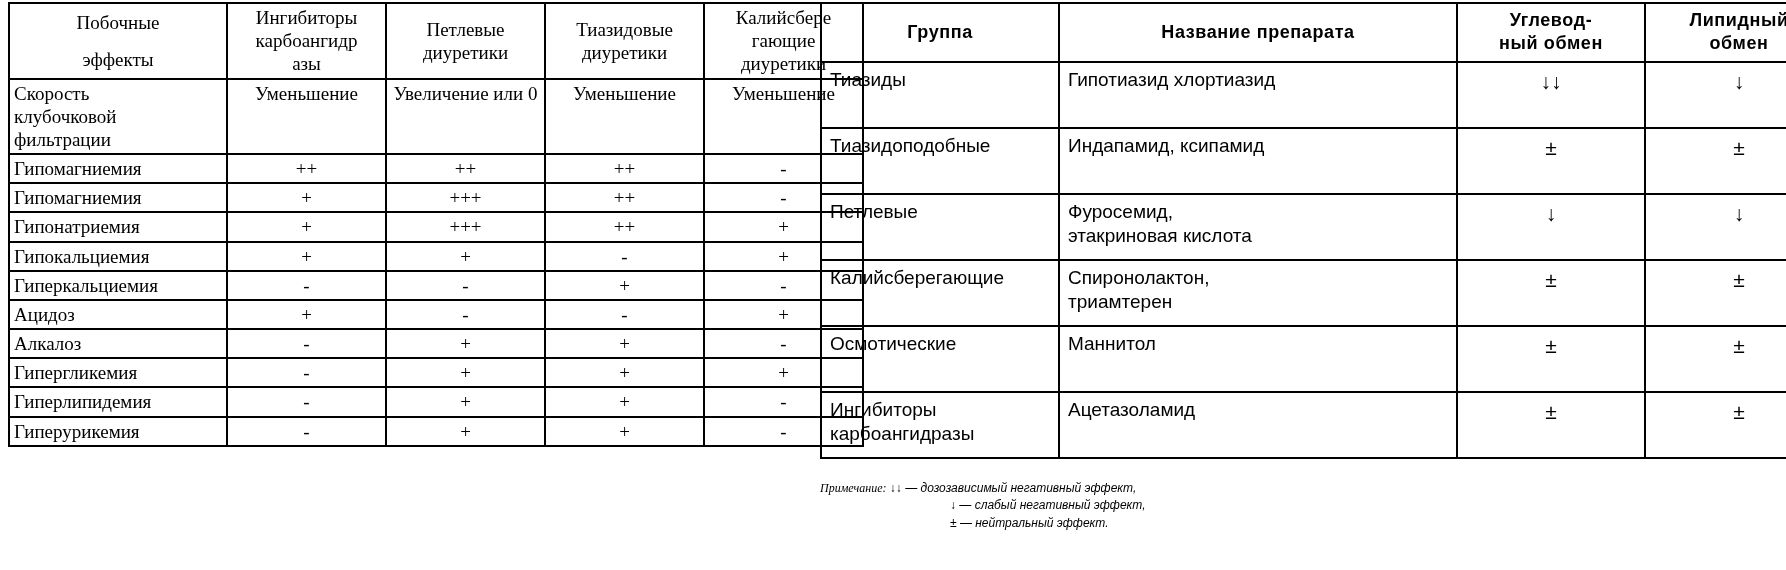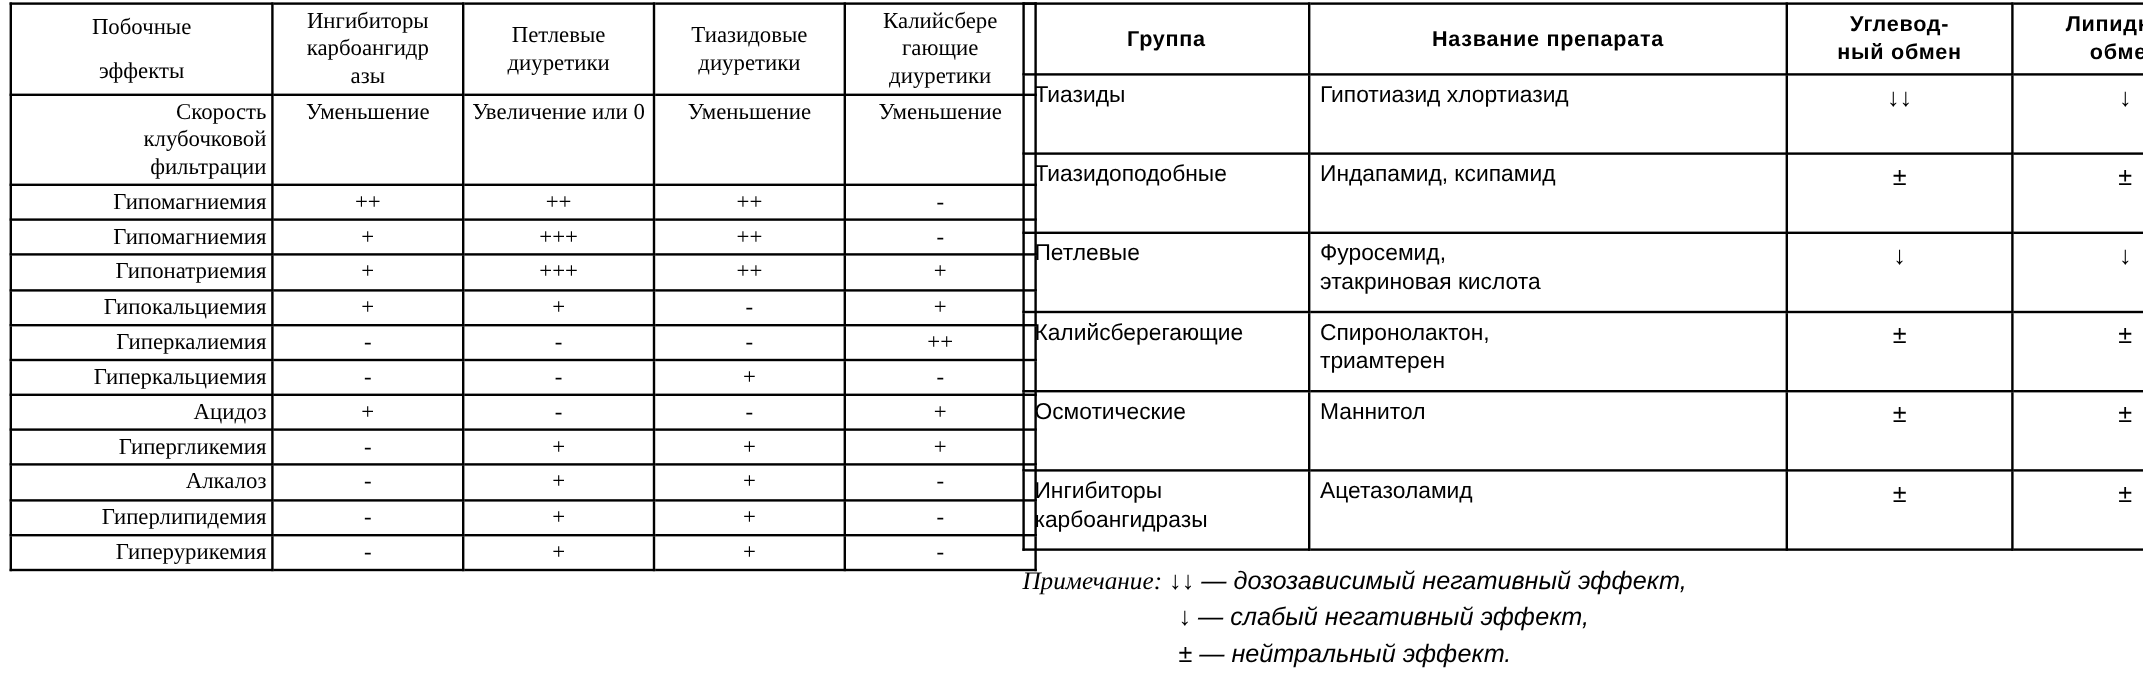--- a/index.html
+++ b/index.html
@@ -14,21 +14,20 @@
     color: #000000;
     position: relative;
     overflow: hidden;
   }
   .page {
     display: flex;
     flex-direction: row;
     align-items: flex-start;
     width: 1786px;
     height: 570px;
-    gap: 32px;
   }
 
   
   .left-wrap {
     width: 820px;
     padding-left: 8px;
     padding-top: 2px;
     box-sizing: border-box;
   }
   table.tbl-left {
@@ -45,21 +44,21 @@
     line-height: 1.22;
   }
   table.tbl-left th {
     font-weight: normal;
     text-align: center;
     vertical-align: middle;
   }
   .lh-0 { width: 208px; }
   .lh-1, .lh-2, .lh-3, .lh-4 { width: 149px; }
   td.rowhead {
-    text-align: right;
+    text-align: left;
     padding-left: 5px;
   }
   td.cellv {
     text-align: center;
     border-radius: 32px;
   }
   td.multiline {
     line-height: 1.28;
   }
   .hdr-big {
@@ -103,24 +102,24 @@
     font-size: 21px;
     vertical-align: middle;
   }
   td.rname, td.rdrug {
     text-align: left;
   }
   .cellpad-tall {
     height: 54px;
   }
   .note {
-    margin-top: 10px;
+    margin-top: 21px;
     font-family: "Liberation Sans", sans-serif;
     font-style: italic;
-    font-size: 21px;
+    font-size: 12px;
     line-height: 1.45;
   }
   .note-line {
     display: block;
     white-space: pre;
   }
   .note-line.indent {
     padding-left: 130px;
   }
   .note-lead {
@@ -191,53 +190,46 @@
             <td class="cellv">+</td>
           </tr>
           <tr>
             <td class="rowhead">Гипокальциемия</td>
             <td class="cellv">+</td>
             <td class="cellv">+</td>
             <td class="cellv">-</td>
             <td class="cellv">+</td>
           </tr>
           <tr>
-            <td class="rowhead">Гиперкалиемия</td>
-            <td class="cellv">-</td>
-            <td class="cellv">-</td>
-            <td class="cellv">-</td>
-            <td class="cellv">++</td>
-          </tr>
-          <tr>
             <td class="rowhead">Гиперкальциемия</td>
             <td class="cellv">-</td>
             <td class="cellv">-</td>
             <td class="cellv">+</td>
             <td class="cellv">-</td>
           </tr>
           <tr>
             <td class="rowhead">Ацидоз</td>
             <td class="cellv">+</td>
             <td class="cellv">-</td>
             <td class="cellv">-</td>
             <td class="cellv">+</td>
           </tr>
           <tr>
+            <td class="rowhead">Алкалоз</td>
+            <td class="cellv">-</td>
+            <td class="cellv">+</td>
+            <td class="cellv">+</td>
+            <td class="cellv">-</td>
+          </tr>
+          <tr>
             <td class="rowhead">Гипергликемия</td>
             <td class="cellv">-</td>
             <td class="cellv">+</td>
             <td class="cellv">+</td>
             <td class="cellv">+</td>
-          </tr>
-          <tr>
-            <td class="rowhead">Алкалоз</td>
-            <td class="cellv">-</td>
-            <td class="cellv">+</td>
-            <td class="cellv">+</td>
-            <td class="cellv">-</td>
           </tr>
           <tr>
             <td class="rowhead">Гиперлипидемия</td>
             <td class="cellv">-</td>
             <td class="cellv">+</td>
             <td class="cellv">+</td>
             <td class="cellv">-</td>
           </tr>
           <tr>
             <td class="rowhead">Гиперурикемия</td>

